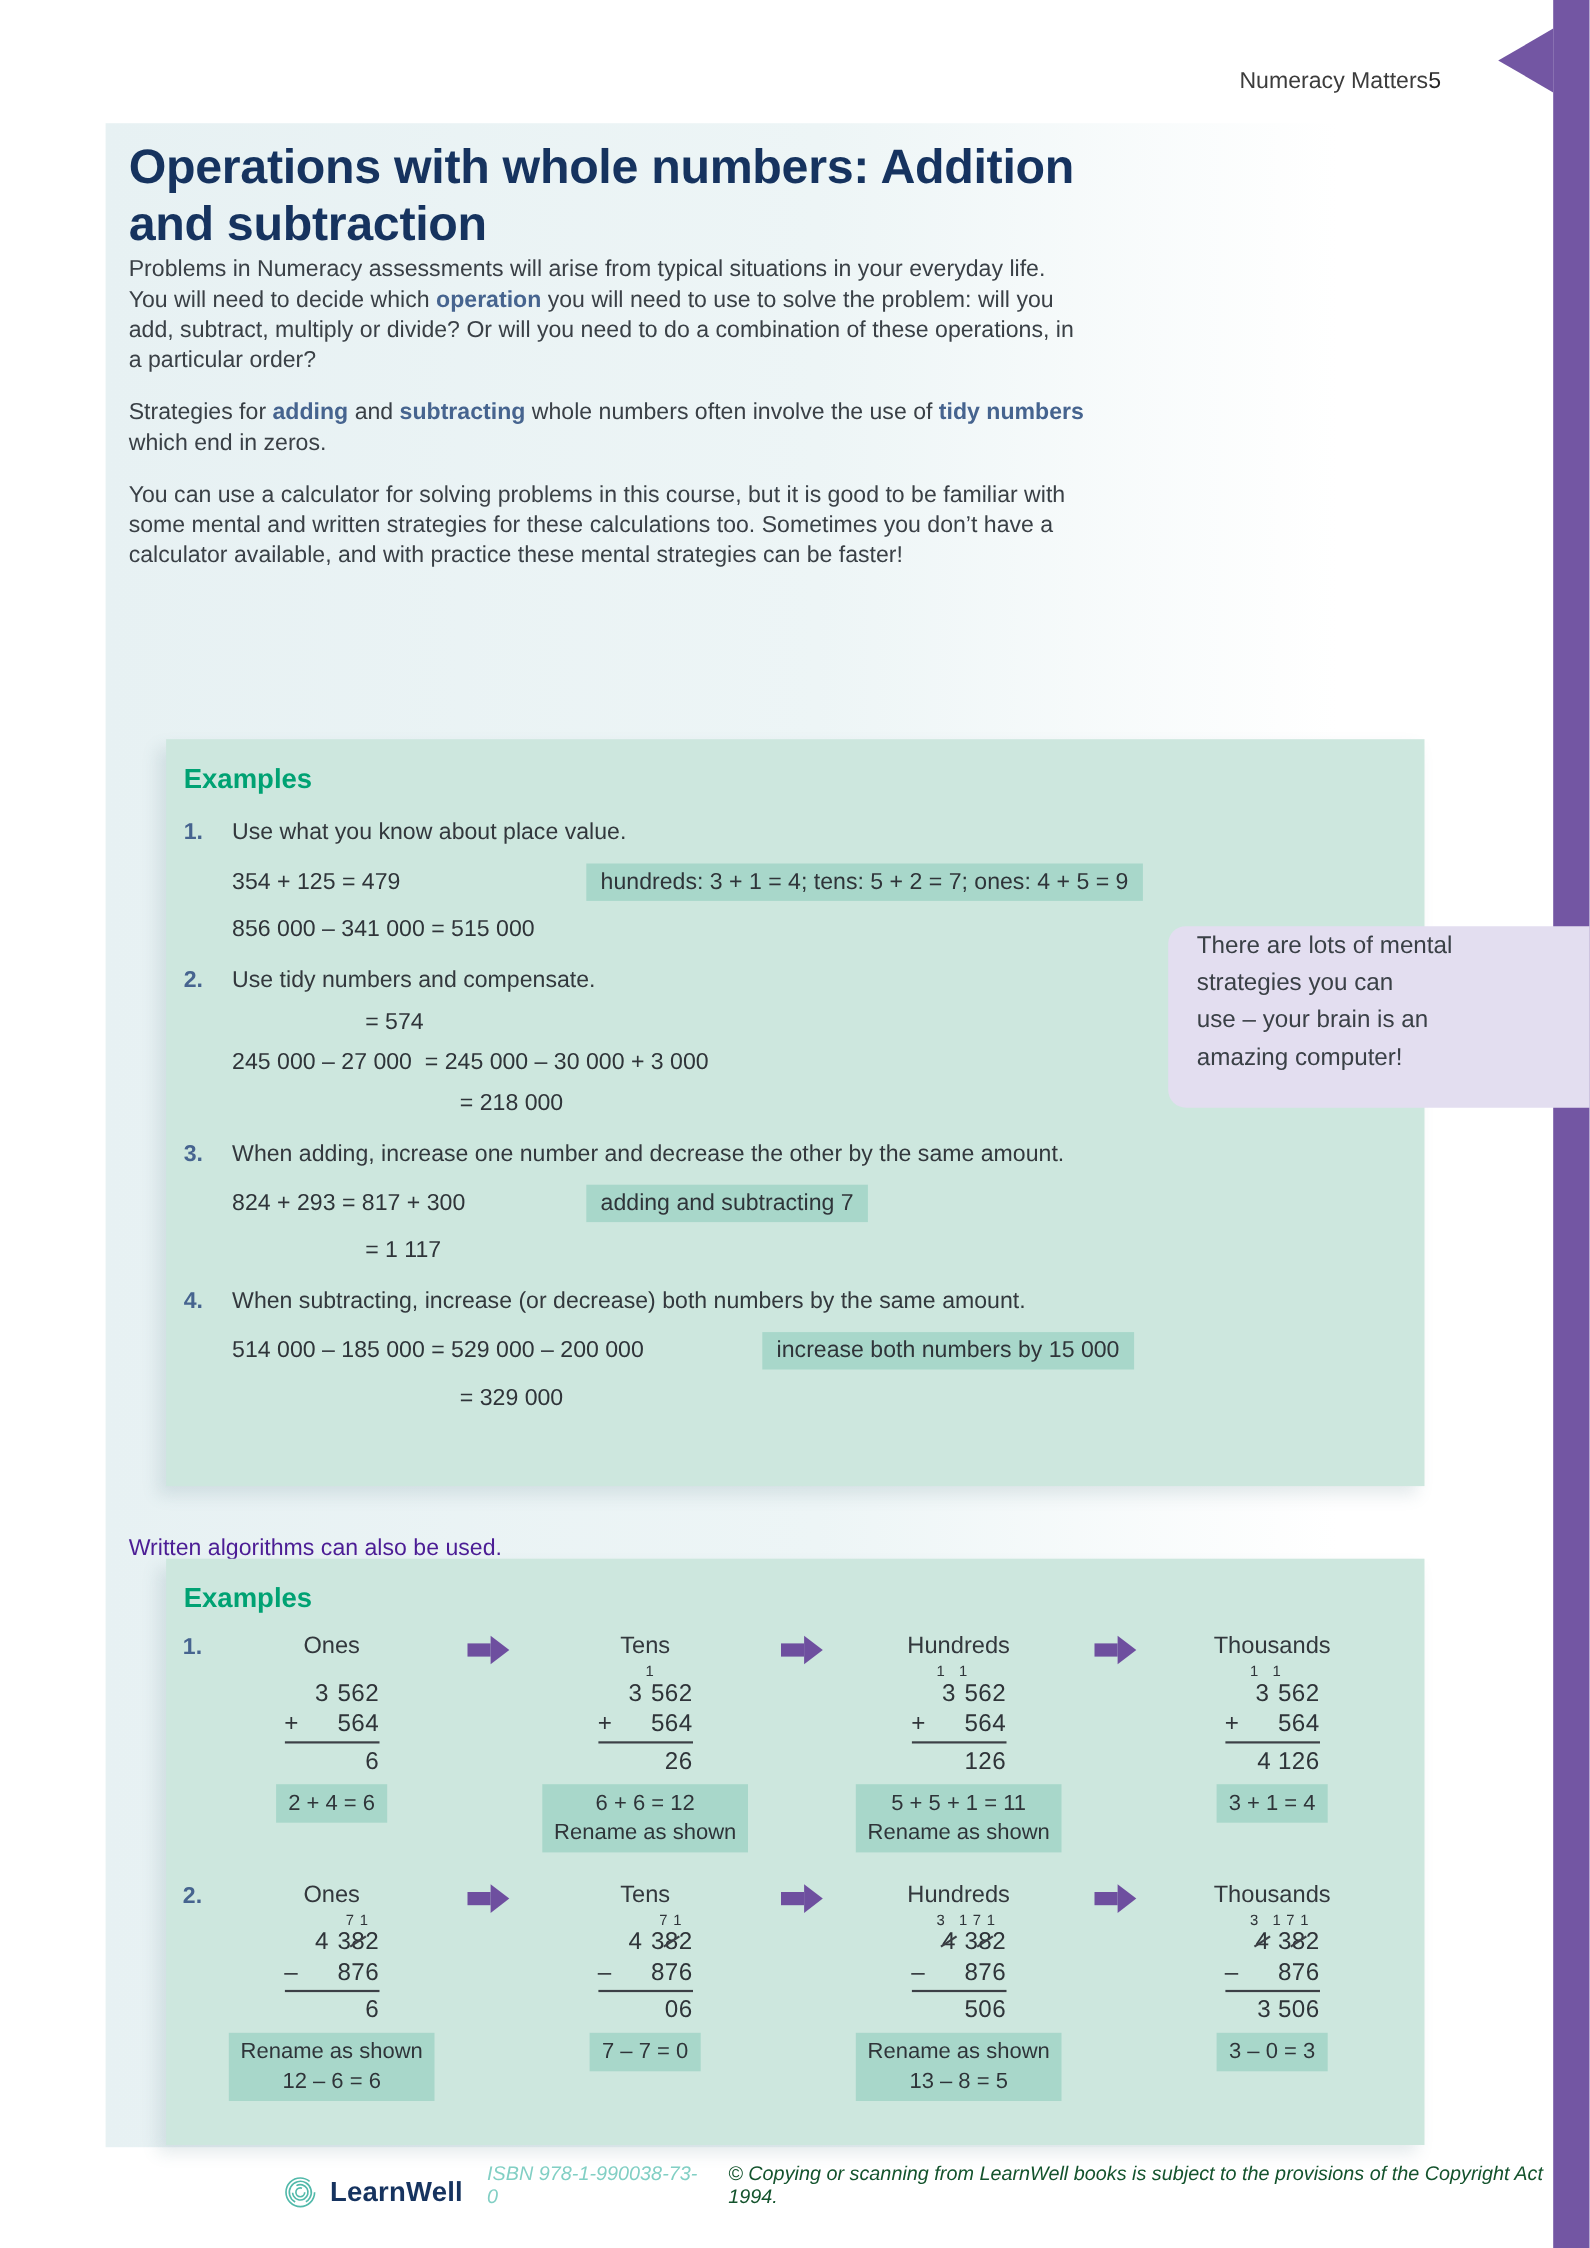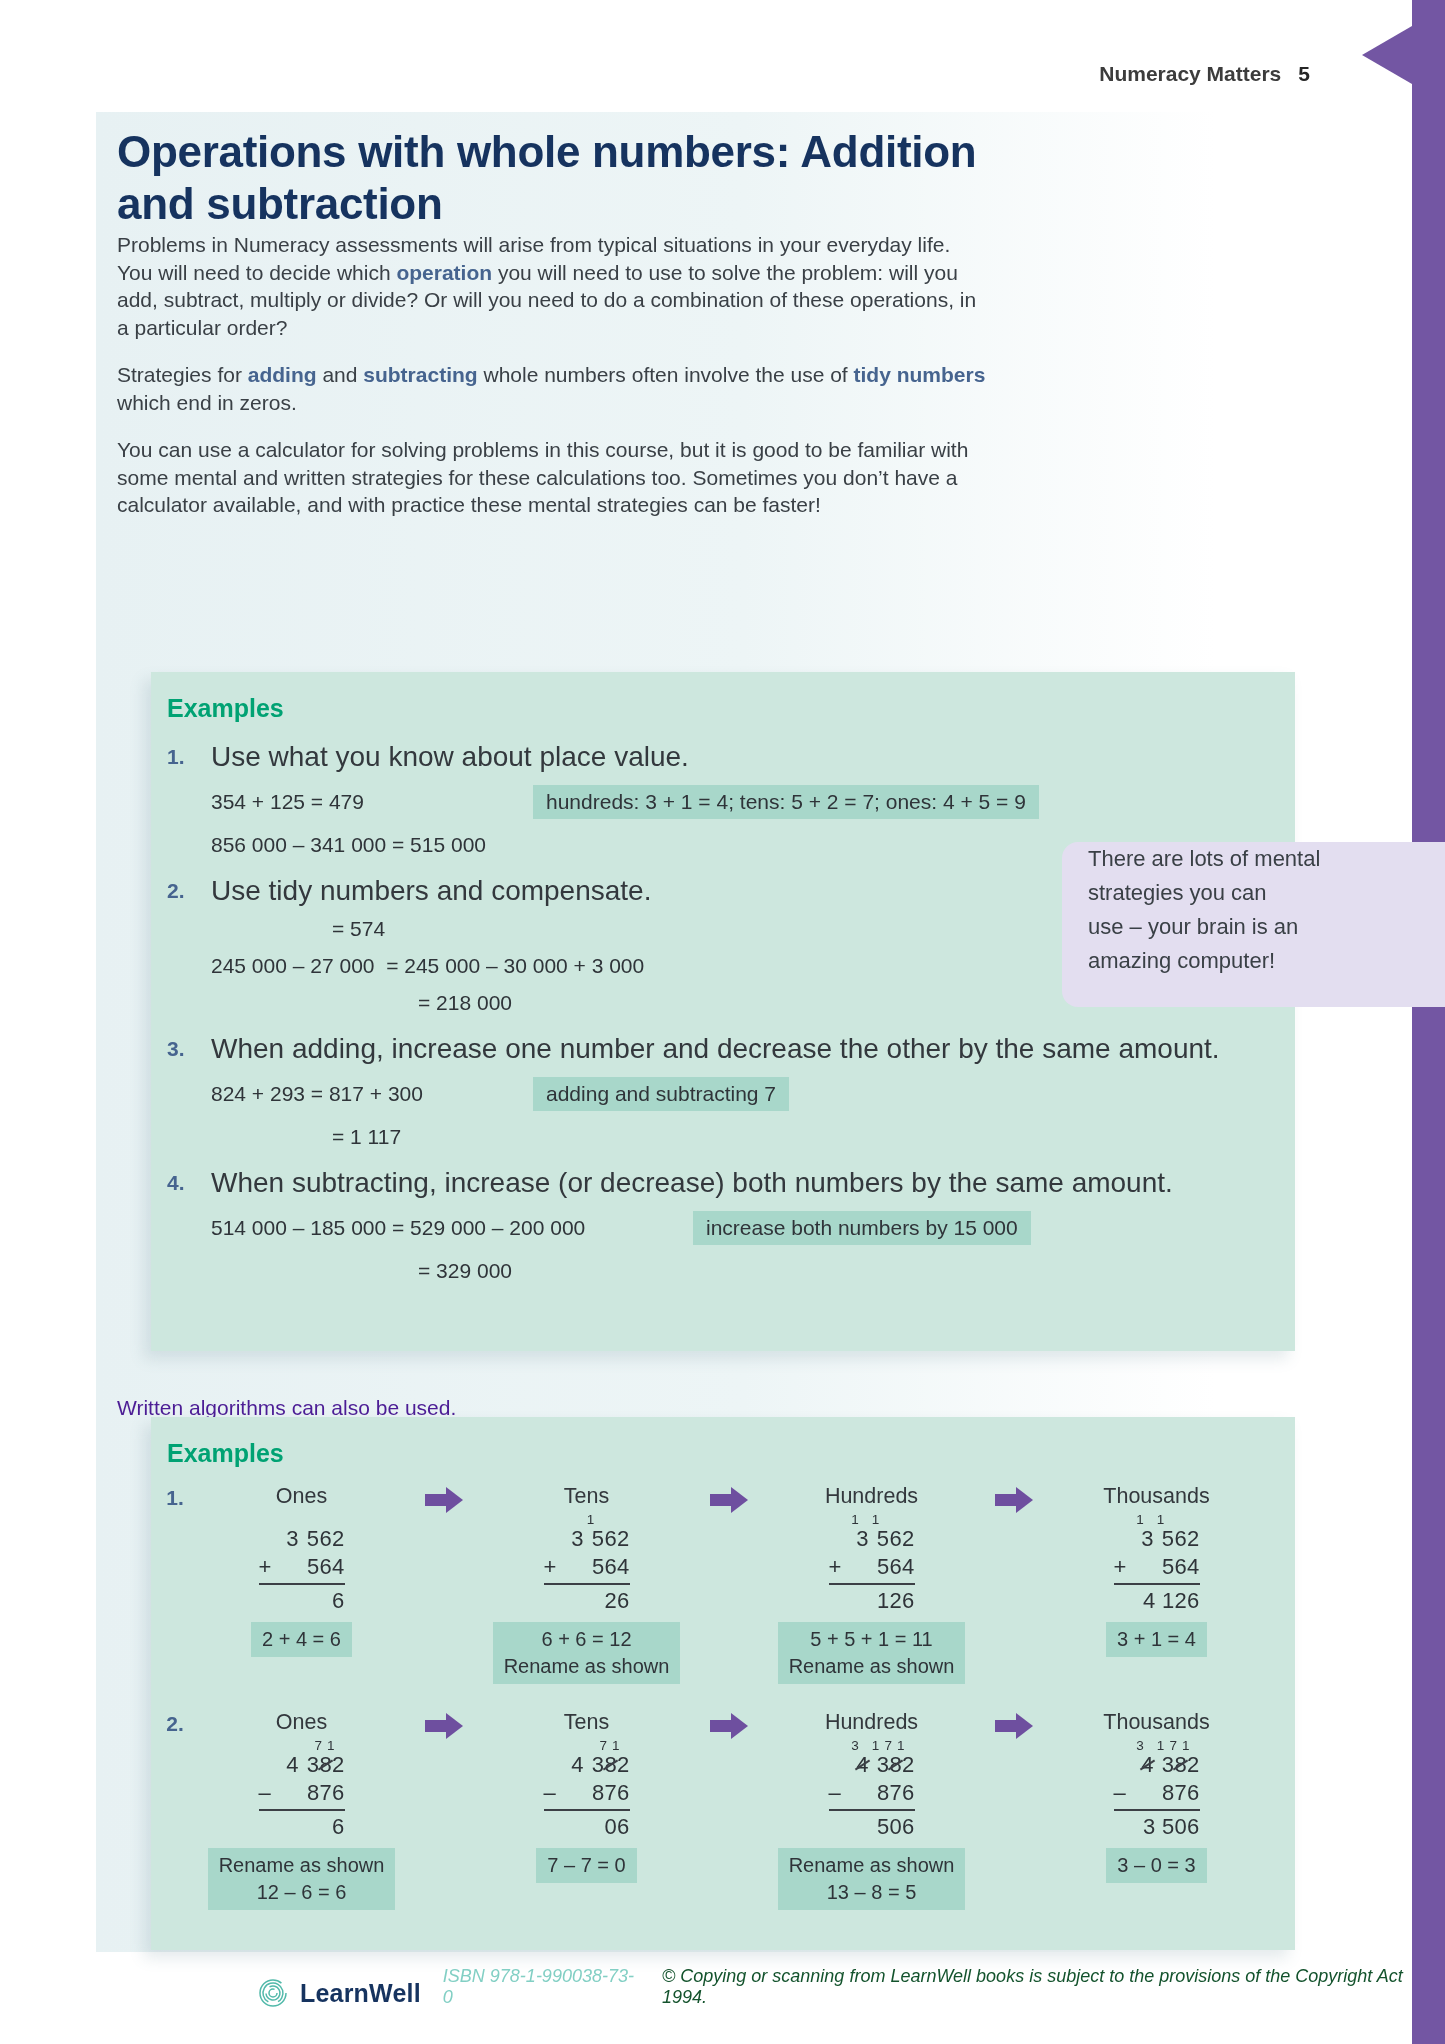--- a/index.html
+++ b/index.html
@@ -7,41 +7,41 @@
        font-family:"Liberation Sans",sans-serif;overflow:hidden;}
 
   .wash{position:absolute;left:96px;top:112px;width:1244px;height:1840px;z-index:0;
         background:linear-gradient(to right,#e7f1f3 0%,#edf5f6 52%,rgba(237,245,246,0) 90%);}
 
   .purple-bar{position:absolute;right:0;top:0;width:33px;height:2044px;background:#7356a3;z-index:1;}
   .purple-notch{position:absolute;right:33px;top:26px;width:0;height:0;z-index:1;
         border-top:29px solid transparent;border-bottom:29px solid transparent;
         border-right:50px solid #7356a3;}
 
-  .runhead{position:absolute;top:62px;right:135px;display:flex;gap:17px;align-items:center;z-index:2;
-        font-size:21px;font-weight:bold;color:#3c3c3c;}
+  .runhead{position:absolute;top:62px;right:135px;display:flex;align-items:center;z-index:2;
+        font-size:21px;font-weight:normal;color:#3c3c3c;}
   .runhead .num{color:#262626;}
 
   .page-title{position:absolute;left:117px;top:126px;z-index:2;color:#16335f;
         font-size:44px;font-weight:bold;line-height:52px;letter-spacing:-0.3px;}
 
   .intro{position:absolute;left:117px;top:231px;width:874px;z-index:2;
         font-size:21px;line-height:27.5px;color:#3a4046;}
   .intro p{margin:0 0 20px 0;}
   .intro .b{font-weight:bold;color:#46648f;}
 
   .exbox{position:absolute;left:151px;width:1144px;background:#cde7de;z-index:2;
         box-shadow:-7px 8px 14px rgba(90,125,135,0.16);}
   #exbox1{top:672px;height:679px;}
   #exbox2{top:1417px;height:533px;}
   .exhead{color:#00a273;font-size:25px;font-weight:bold;padding:22px 0 0 16px;}
 
   .ex-item{display:grid;grid-template-columns:44px 1fr;padding-left:16px;margin-top:20px;}
   .ex-num{font-weight:bold;color:#46648f;font-size:21px;line-height:27px;}
-  .ex-title{font-size:28px;line-height:27px;color:#33383d;}
+  .ex-title{font-size:21px;line-height:27px;color:#33383d;}
   .eqline{display:flex;align-items:center;margin-top:13px;}
   .eqline.hasnote{min-height:37px;}
   .eq{font-size:21px;color:#2f3439;white-space:pre-wrap;}
   .eqline.hasnote .eq{min-width:322px;}
   #ex1-items .ex-item:nth-child(4) .eqline.hasnote .eq{min-width:482px;}
   .ind1{margin-left:121px;}
   .ind2{margin-left:207px;}
   .note{background:#a8d7ca;padding:5px 13px;font-size:21px;color:#2f3439;white-space:nowrap;}
 
   .bubble{position:absolute;left:1062px;top:842px;width:383px;height:165px;background:#e3def0;

